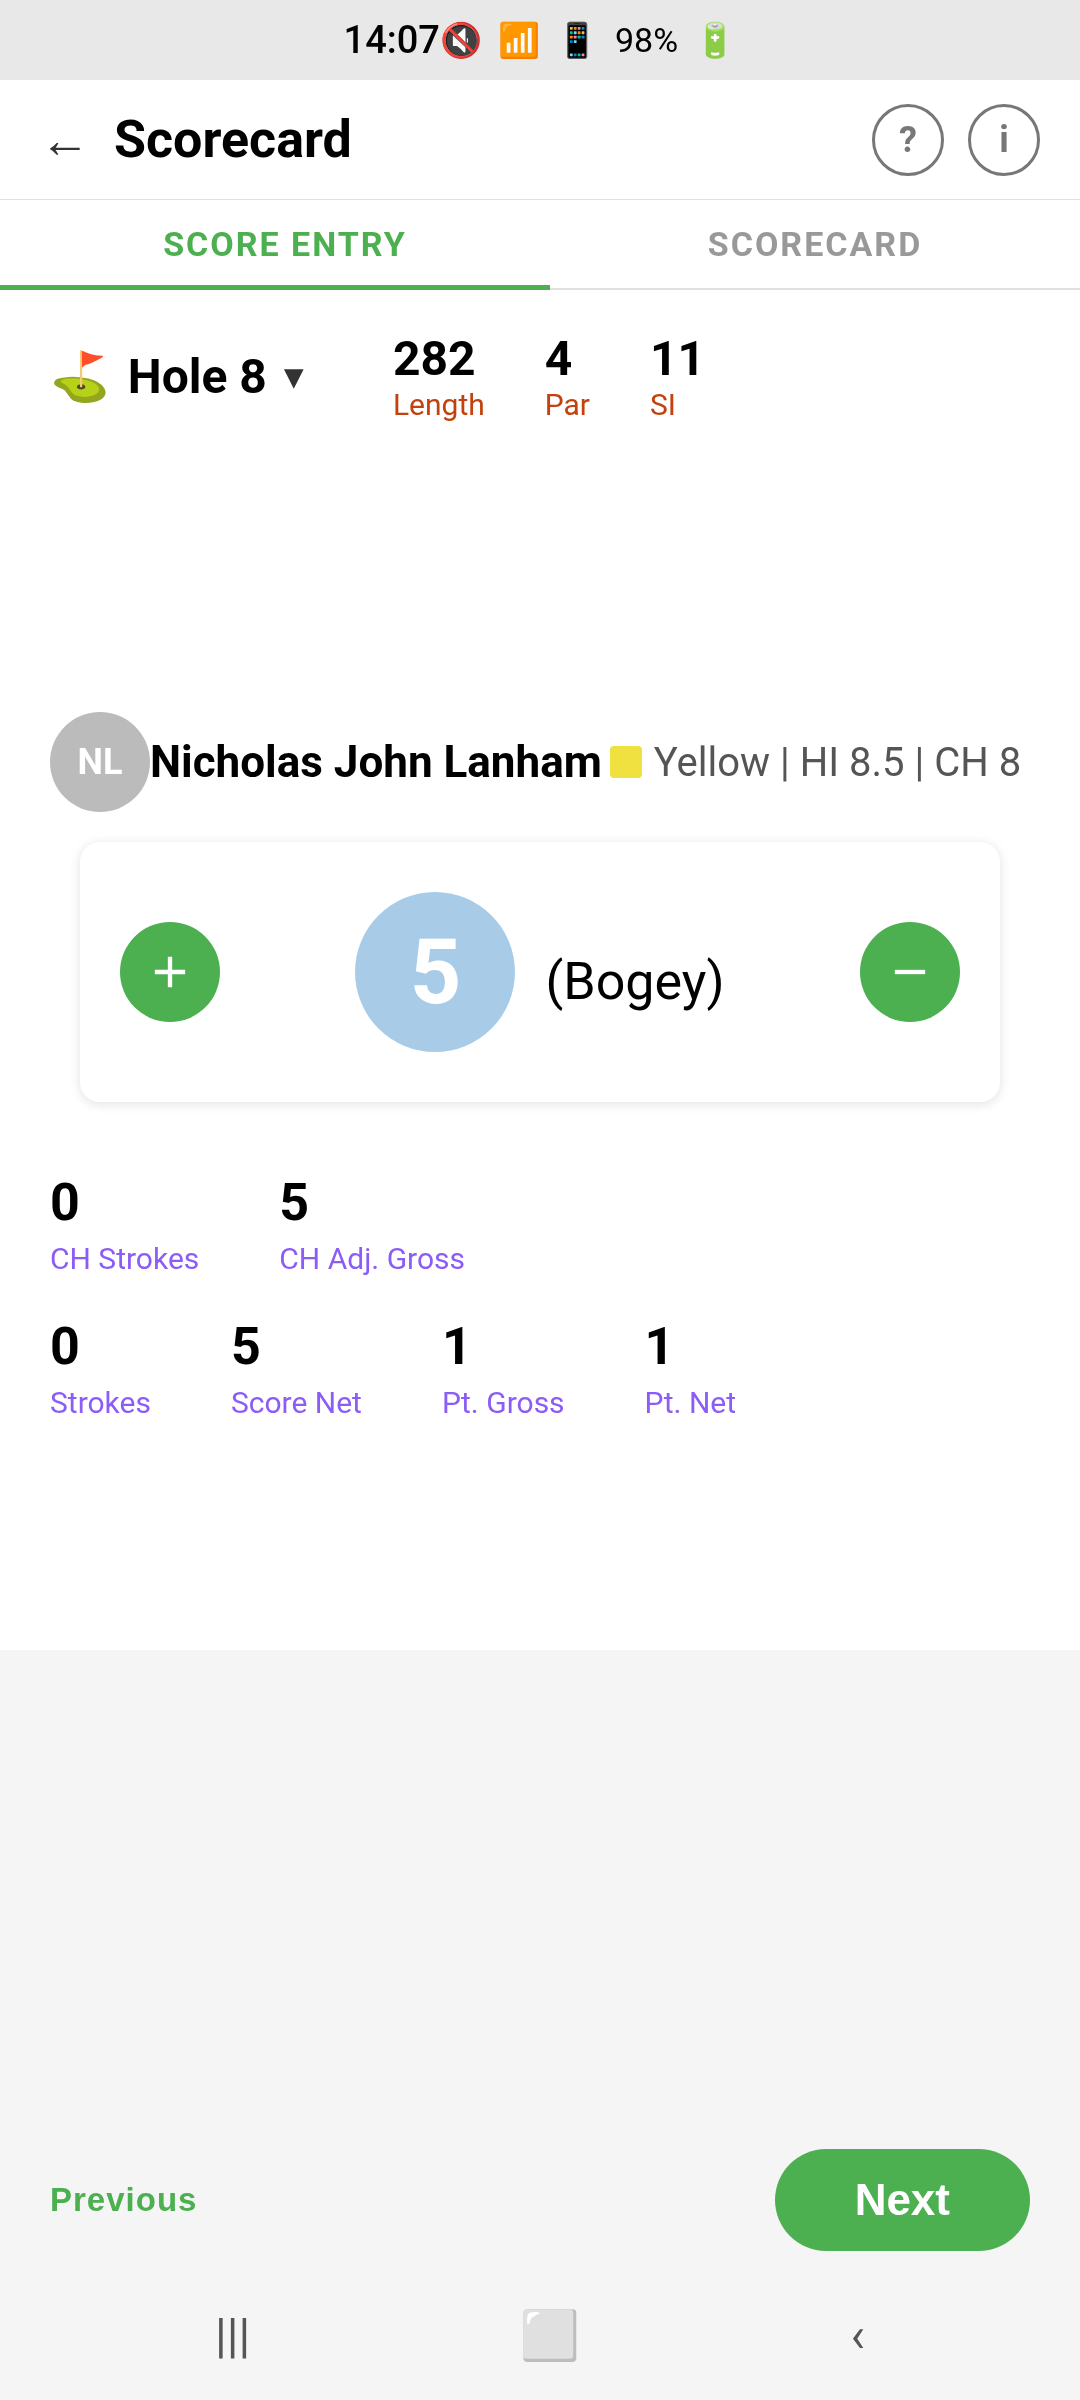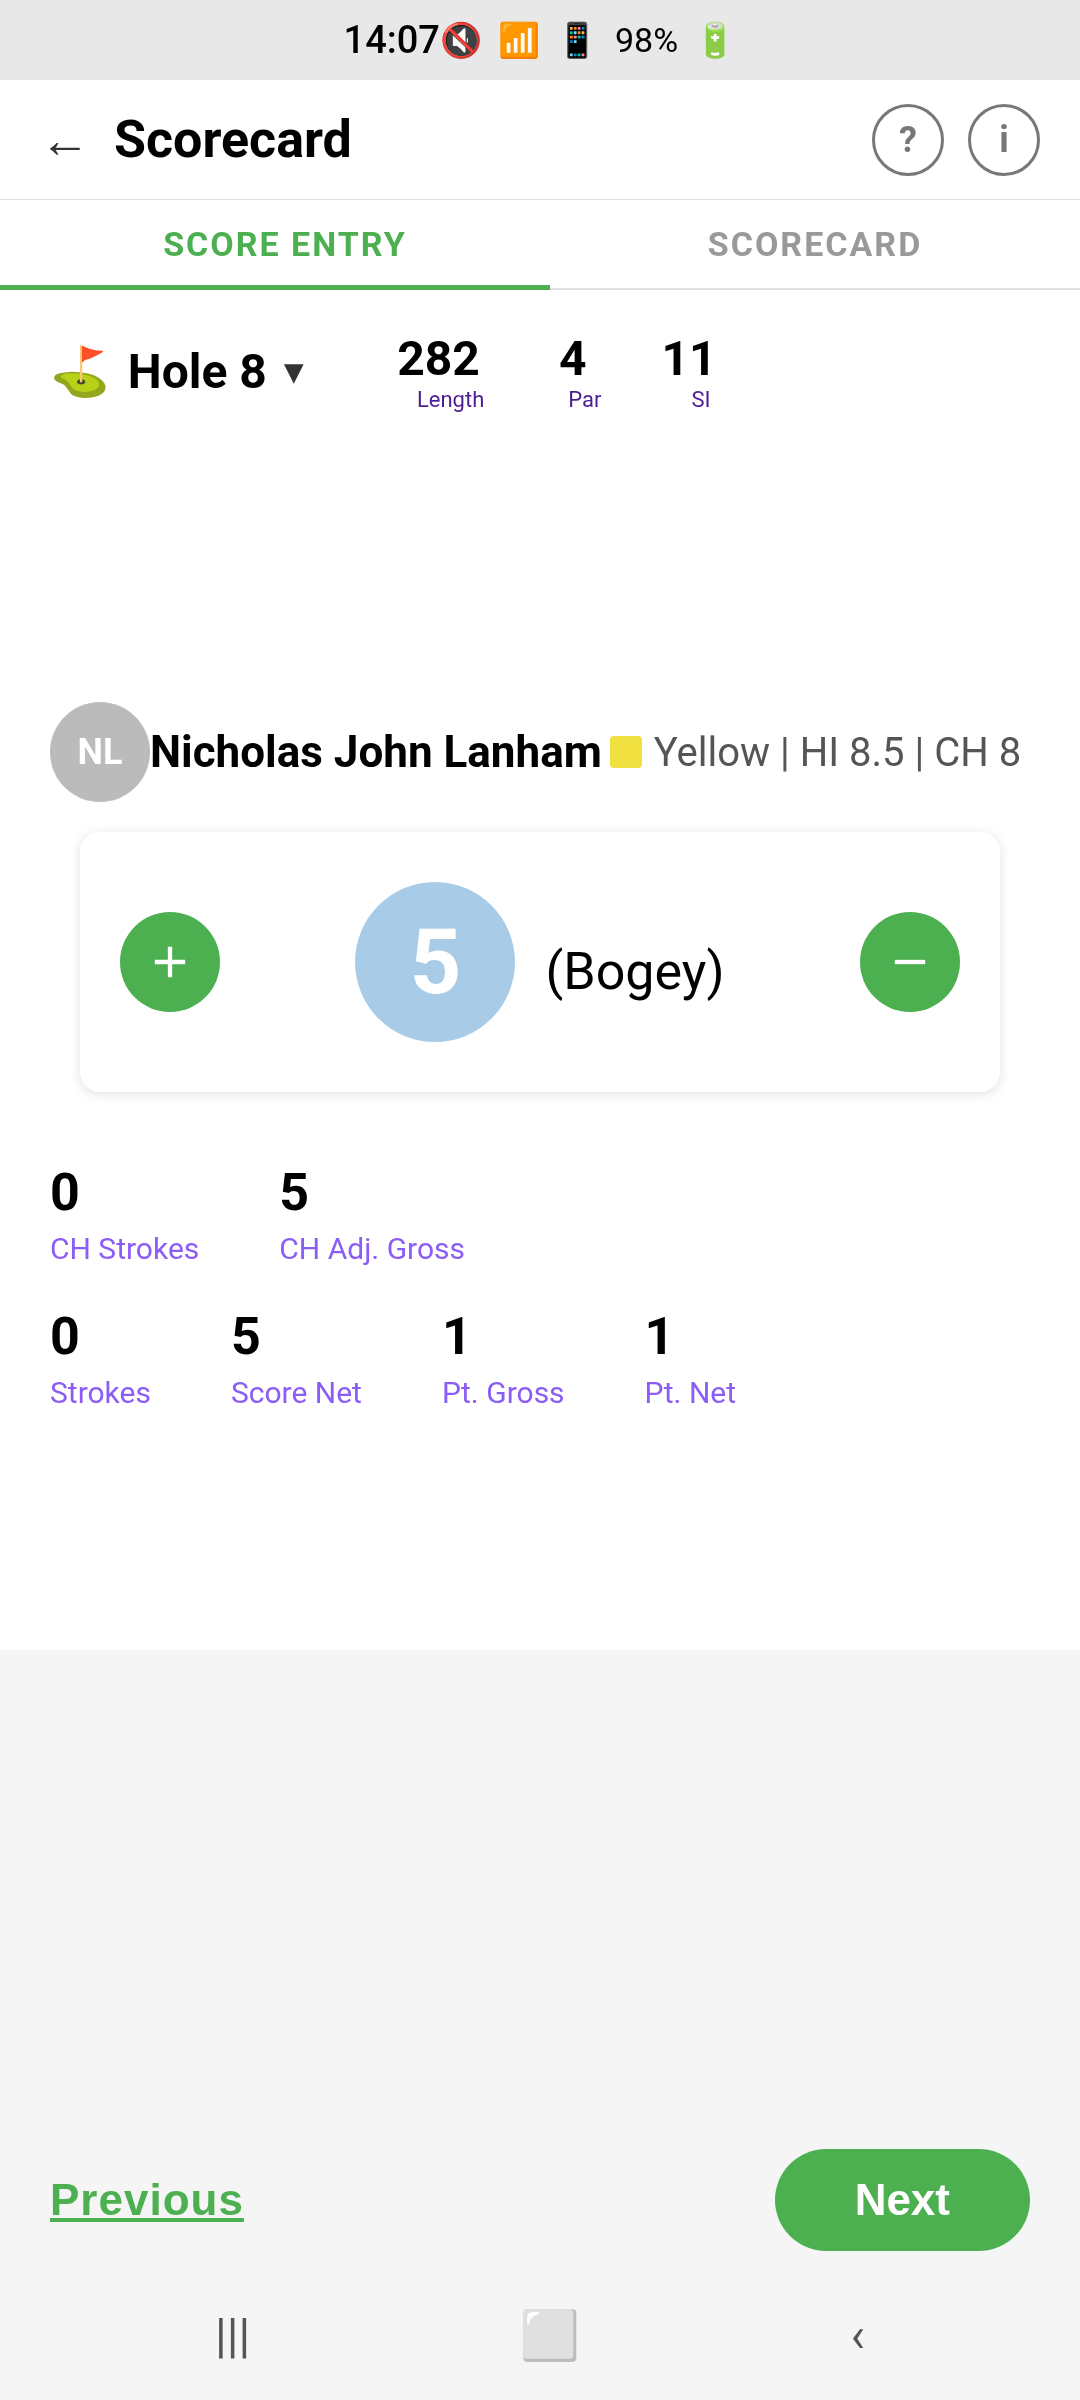--- a/index.html
+++ b/index.html
@@ -162,33 +162,31 @@
 
     .hole-stats {
       display: flex;
       gap: 60px;
       margin-left: 30px;
     }
 
     .stat-item {
       display: flex;
       flex-direction: column;
-      align-items: center;
     }
 
     .stat-value {
       font-size: 48px;
       font-weight: 700;
       color: #000;
     }
 
     .stat-label {
-      font-size: 22px;
-      color: #4c1d95;
-      margin-left: 24px;
+      font-size: 30px;
+      color: #c2410c;
     }
 
     
     .player-section {
       padding: 40px 50px 20px 50px;
       background: #fff;
     }
 
     .player-header {
       display: flex;
@@ -334,26 +332,25 @@
       background: #f5f5f5;
       display: flex;
       align-items: center;
       justify-content: space-between;
       padding: 0 50px;
     }
 
     .prev-btn {
       background: transparent;
       border: none;
-      font-size: 44px;
+      font-size: 33px;
       font-weight: 700;
       color: #4caf50;
       cursor: pointer;
       letter-spacing: 1px;
-      text-decoration: underline;
     }
 
     .next-btn {
       background: #4caf50;
       border: none;
       border-radius: 60px;
       font-size: 44px;
       font-weight: 700;
       color: #fff;
       padding: 26px 80px;

